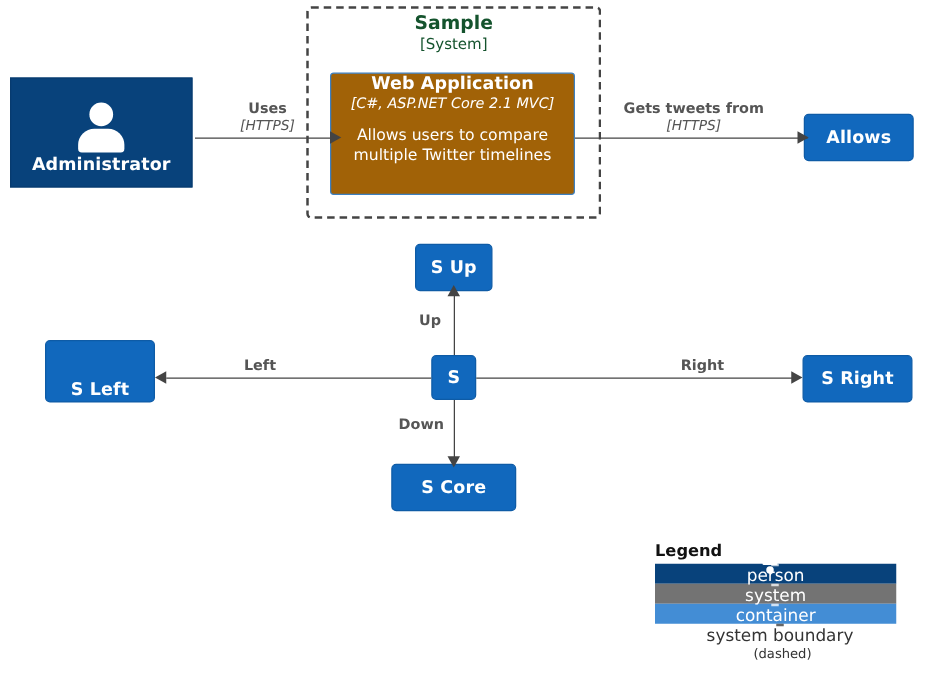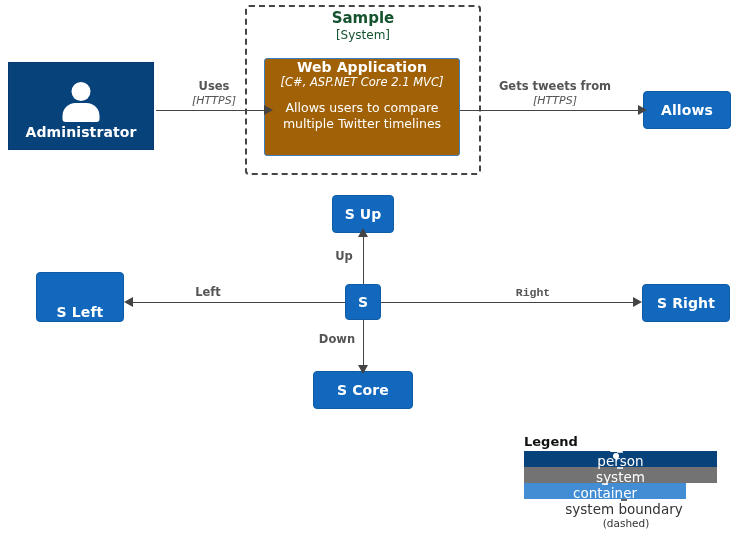--- a/index.html
+++ b/index.html
@@ -221,21 +221,21 @@
     width: 193px;
   }
   #legend-row-system {
     background: #737373;
     color: #ffffff;
     width: 193px;
   }
   #legend-row-container {
     background: #438dd5;
     color: #ffffff;
-    width: 162px;
+    width: 193px;
   }
   #legend-row-boundary {
     background: transparent;
     color: #333333;
   }
   .legend-person-glyph {
     position: relative;
     display: inline-block;
     width: 13px;
     height: 12px;
@@ -343,21 +343,21 @@
   </div>
 
   <div class="edge-line edge-h" style="left:133px; top:302px; width:212px;"></div>
   <div class="arrow arrow-left" style="left:124px; top:297px;"></div>
   <div class="edge-label" style="left:178px; top:286px; width:60px;">
     <div class="el-name">Left</div>
   </div>
 
   <div class="edge-line edge-h" style="left:381px; top:302px; width:256px;"></div>
   <div class="arrow arrow-right" style="left:633px; top:297px;"></div>
-  <div class="edge-label" style="left:500px; top:286px; width:66px;font-family:Liberation Mono, monospace;">
+  <div class="edge-label" style="left:529px; top:286px; width:66px;">
     <div class="el-name">Right</div>
   </div>
 
   <div id="legend">
     <div id="legend-title">Legend</div>
 
     <div class="legend-row" id="legend-row-person">
       <span class="tofu"></span>
       <span class="legend-person-glyph">
         <span class="lhead"></span>

